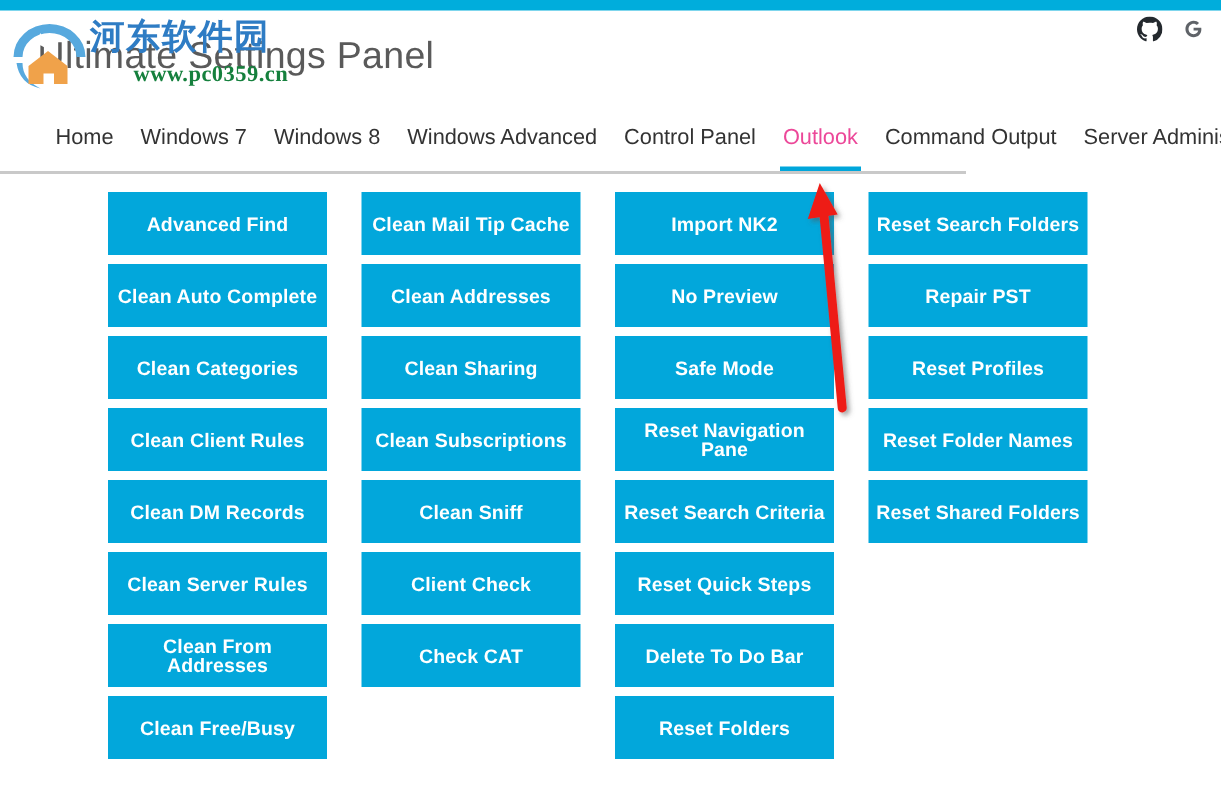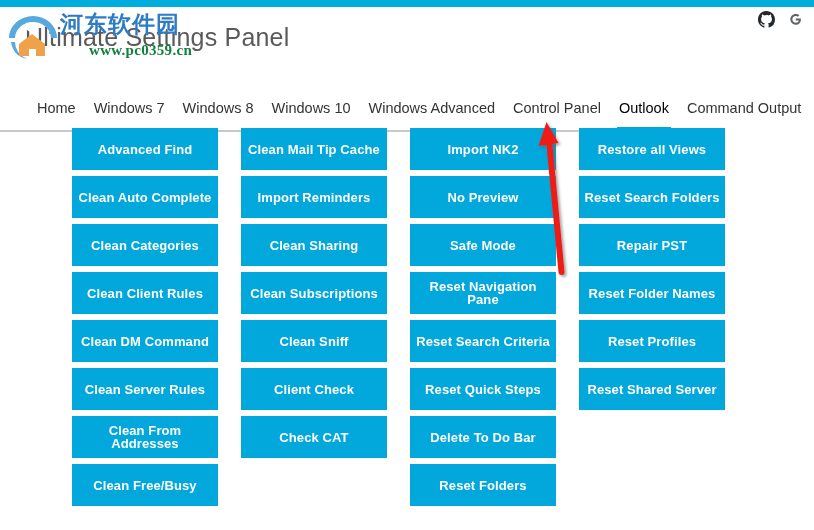--- a/index.html
+++ b/index.html
@@ -93,21 +93,21 @@
     color: #15803d;
     letter-spacing: 0.3px;
     white-space: nowrap;
     margin-left: 25px;
   }
 
   
   #main-nav {
     position: absolute;
     left: 0;
-    top: 98px;
+    top: 82px;
     width: 644px;
     height: 34px;
     border-bottom: 2px solid #c9c9c9;
     box-sizing: border-box;
   }
   #nav-list {
     position: absolute;
     left: 28px;
     top: 0px;
     display: flex;
@@ -117,21 +117,21 @@
   }
   .nav-item {
     font-size: 14.5px;
     color: #333333;
     padding: 1px 9px 11px 9px;
     cursor: pointer;
     position: relative;
     line-height: 18px;
   }
   .nav-item.active {
-    color: #000000;
+    color: #ec4899;
   }
   .nav-item.active::after {
     content: "";
     position: absolute;
     left: 7px;
     right: 7px;
     bottom: -2px;
     height: 3px;
     background: #00A6DB;
   }
@@ -225,70 +225,68 @@
   </svg>
   <div id="watermark-cn-text">河东软件园</div>
   <div id="watermark-url-text">www.pc0359.cn</div>
 </div>
 
 <div id="main-nav">
   <div id="nav-list">
     <div class="nav-item">Home</div>
     <div class="nav-item">Windows 7</div>
     <div class="nav-item">Windows 8</div>
-    <div class="nav-item">Windows 10</div>
     <div class="nav-item">Windows Advanced</div>
     <div class="nav-item">Control Panel</div>
     <div class="nav-item active">Outlook</div>
     <div class="nav-item">Command Output</div>
     <div class="nav-item">Server Administr</div>
   </div>
 </div>
 
 <div id="button-grid">
 
   <div class="btn-column">
     <button class="action-button">Advanced Find</button>
     <button class="action-button">Clean Auto Complete</button>
     <button class="action-button">Clean Categories</button>
     <button class="action-button">Clean Client Rules</button>
-    <button class="action-button">Clean DM Command</button>
+    <button class="action-button">Clean DM Records</button>
     <button class="action-button">Clean Server Rules</button>
     <button class="action-button">Clean From Addresses</button>
     <button class="action-button">Clean Free/Busy</button>
   </div>
 
   <div class="btn-column">
     <button class="action-button">Clean Mail Tip Cache</button>
-    <button class="action-button">Import Reminders</button>
+    <button class="action-button">Clean Addresses</button>
     <button class="action-button">Clean Sharing</button>
     <button class="action-button">Clean Subscriptions</button>
     <button class="action-button">Clean Sniff</button>
     <button class="action-button">Client Check</button>
     <button class="action-button">Check CAT</button>
   </div>
 
   <div class="btn-column">
     <button class="action-button">Import NK2</button>
     <button class="action-button">No Preview</button>
     <button class="action-button">Safe Mode</button>
     <button class="action-button">Reset Navigation Pane</button>
     <button class="action-button">Reset Search Criteria</button>
     <button class="action-button">Reset Quick Steps</button>
     <button class="action-button">Delete To Do Bar</button>
     <button class="action-button">Reset Folders</button>
   </div>
 
   <div class="btn-column">
-    <button class="action-button">Restore all Views</button>
     <button class="action-button">Reset Search Folders</button>
     <button class="action-button">Repair PST</button>
+    <button class="action-button">Reset Profiles</button>
     <button class="action-button">Reset Folder Names</button>
-    <button class="action-button">Reset Profiles</button>
-    <button class="action-button">Reset Shared Server</button>
+    <button class="action-button">Reset Shared Folders</button>
   </div>
 
 </div>
 
 <svg id="annotation-arrow" viewBox="0 0 90 180">
   <defs>
     <filter id="arrowShadow" x="-30%" y="-30%" width="180%" height="180%">
       <feDropShadow dx="2" dy="2" stdDeviation="1.6" flood-color="#555555" flood-opacity="0.55"></feDropShadow>
     </filter>
   </defs>

